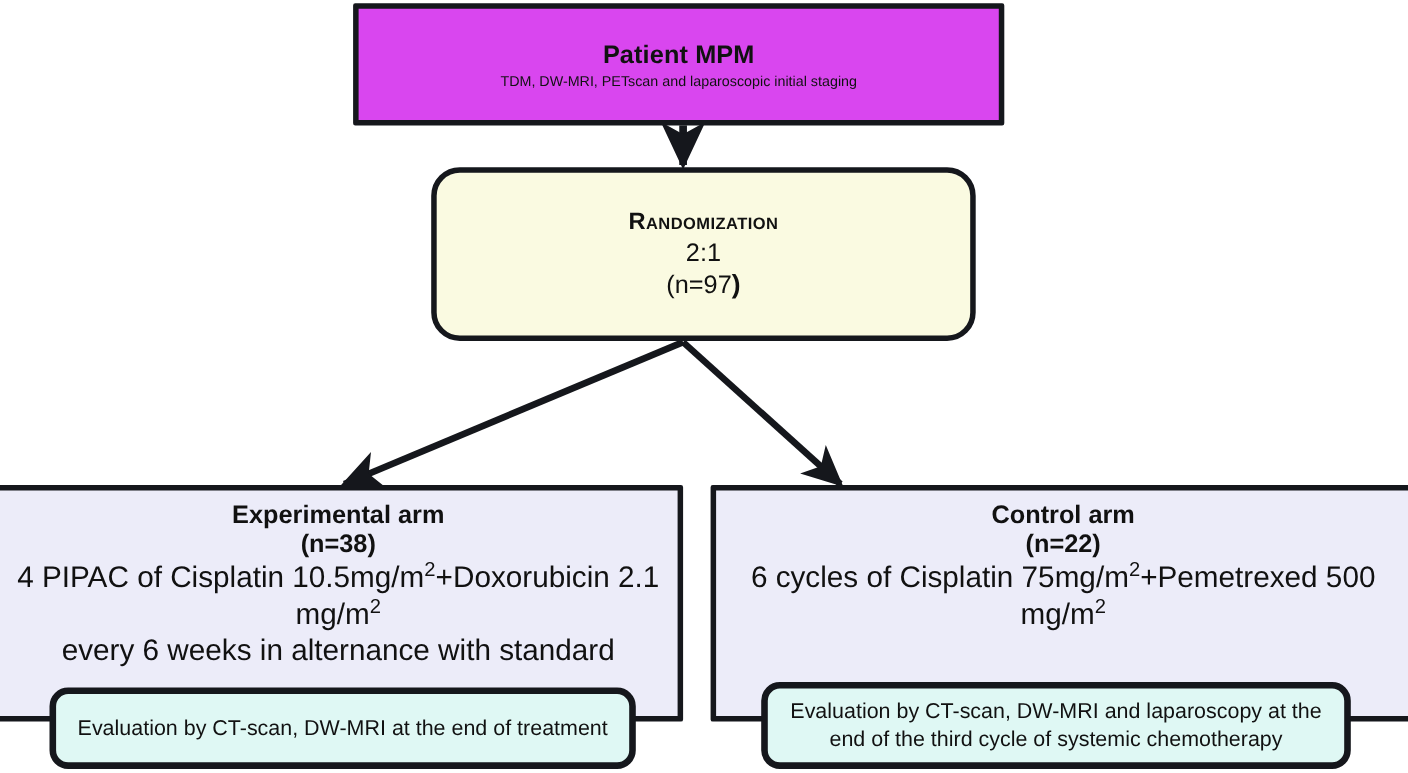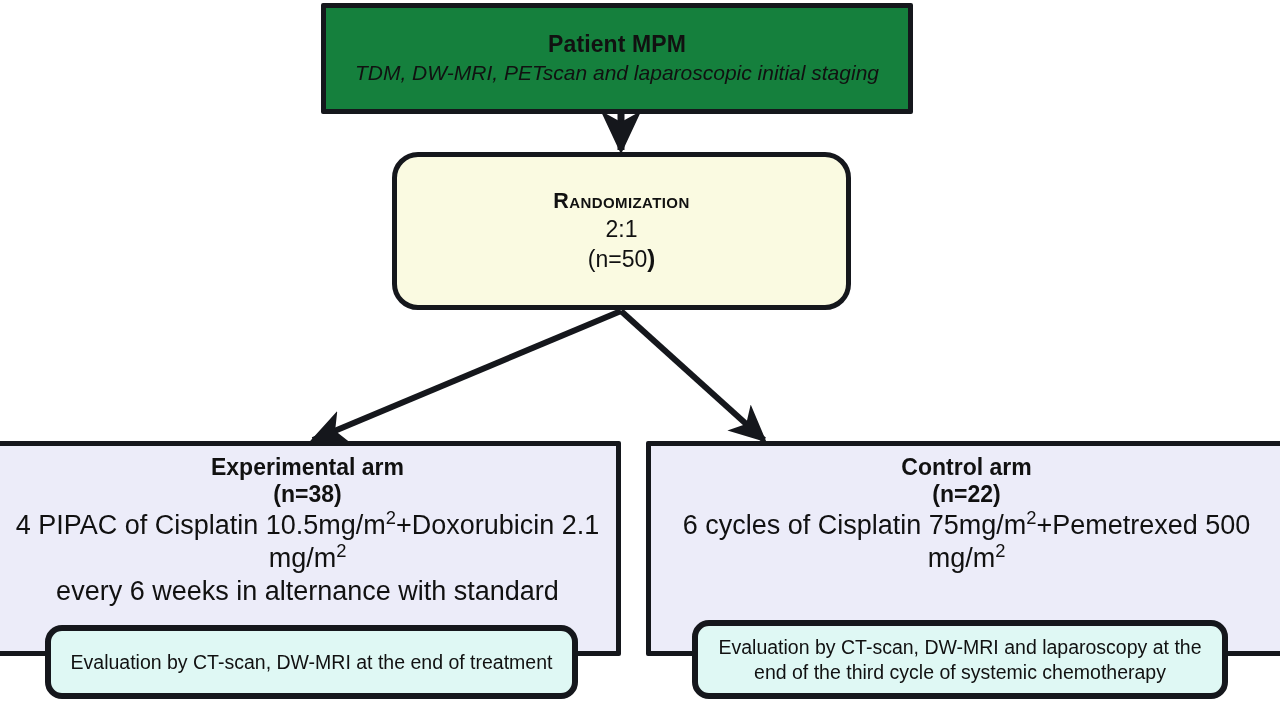--- a/index.html
+++ b/index.html
@@ -27,41 +27,40 @@
     justify-content: center;
     text-align: center;
     line-height: 1.18;
   }
   
   #node-patient {
     left: 321px;
     top: 3px;
     width: 592px;
     height: 111px;
-    background: #15803d;
+    background: #d946ef;
     border-radius: 2px;
     padding: 2px 14px;
   }
   #node-patient .title {
     font-size: 23px;
     font-weight: bold;
     letter-spacing: .1px;
     margin-bottom: 3px;
   }
   #node-patient .body {
-    font-size: 21px;
+    font-size: 13px;
     font-weight: normal;
     max-width: 545px;
-    font-style: italic;
   }
   
   #node-randomization {
     left: 392px;
     top: 152px;
-    width: 459px;
+    width: 495px;
     height: 158px;
     background: #fafae1;
     border-radius: 26px;
     padding: 4px 16px;
   }
   #node-randomization .title {
     font-size: 21.5px;
     font-weight: bold;
     font-variant: small-caps;
     letter-spacing: .4px;
@@ -165,21 +164,21 @@
   </svg>
 
   <div class="node" id="node-patient">
     <div class="title">Patient MPM</div>
     <div class="body">TDM, DW-MRI, PETscan and laparoscopic initial staging</div>
   </div>
 
   <div class="node" id="node-randomization">
     <div class="title">Randomization</div>
     <div class="ratio">2:1</div>
-    <div class="count"><span>(n=50</span><span class="paren-close">)</span></div>
+    <div class="count"><span>(n=97</span><span class="paren-close">)</span></div>
   </div>
 
   <div class="node arm" id="node-experimental">
     <div class="title">Experimental arm</div>
     <div class="count">(n=38)</div>
     <div class="body">
       <div><span>4 PIPAC of Cisplatin 10.5mg/m</span><sup>2</sup><span>+Doxorubicin 2.1 mg/m</span><sup>2</sup></div>
       <div>every 6 weeks in alternance with standard</div>
     </div>
   </div>

